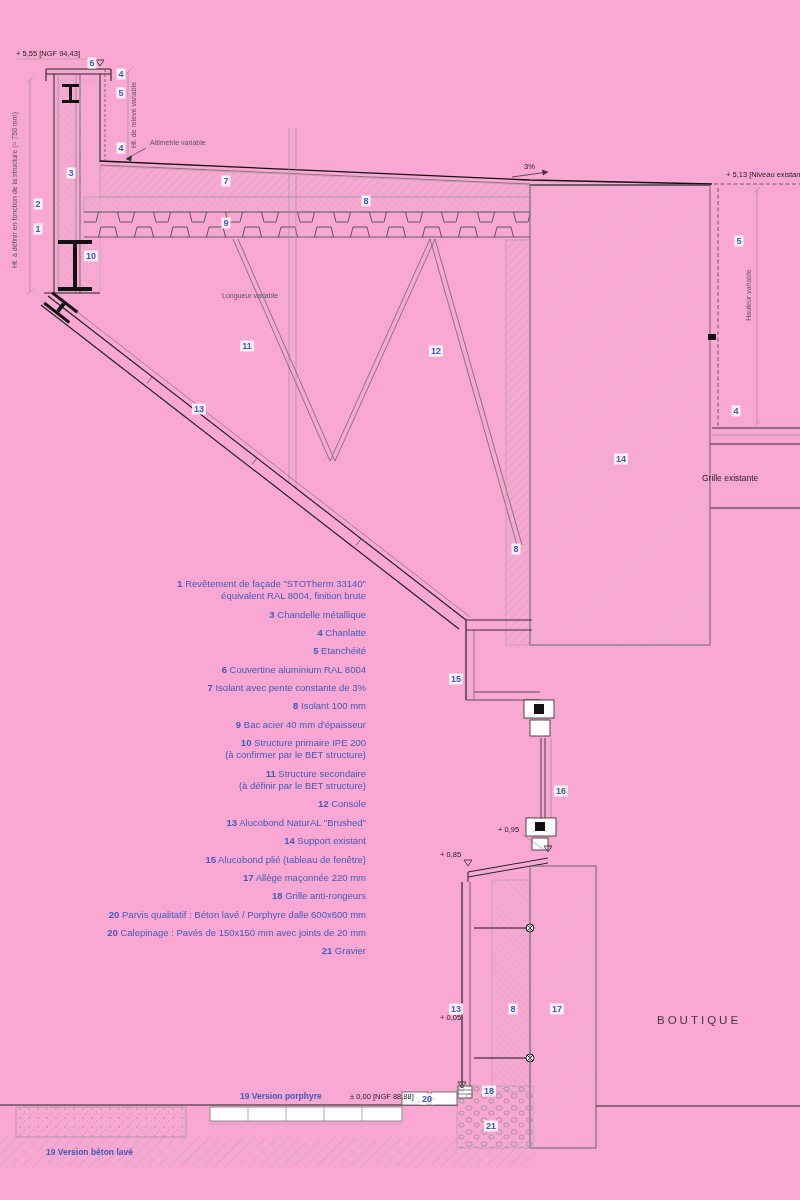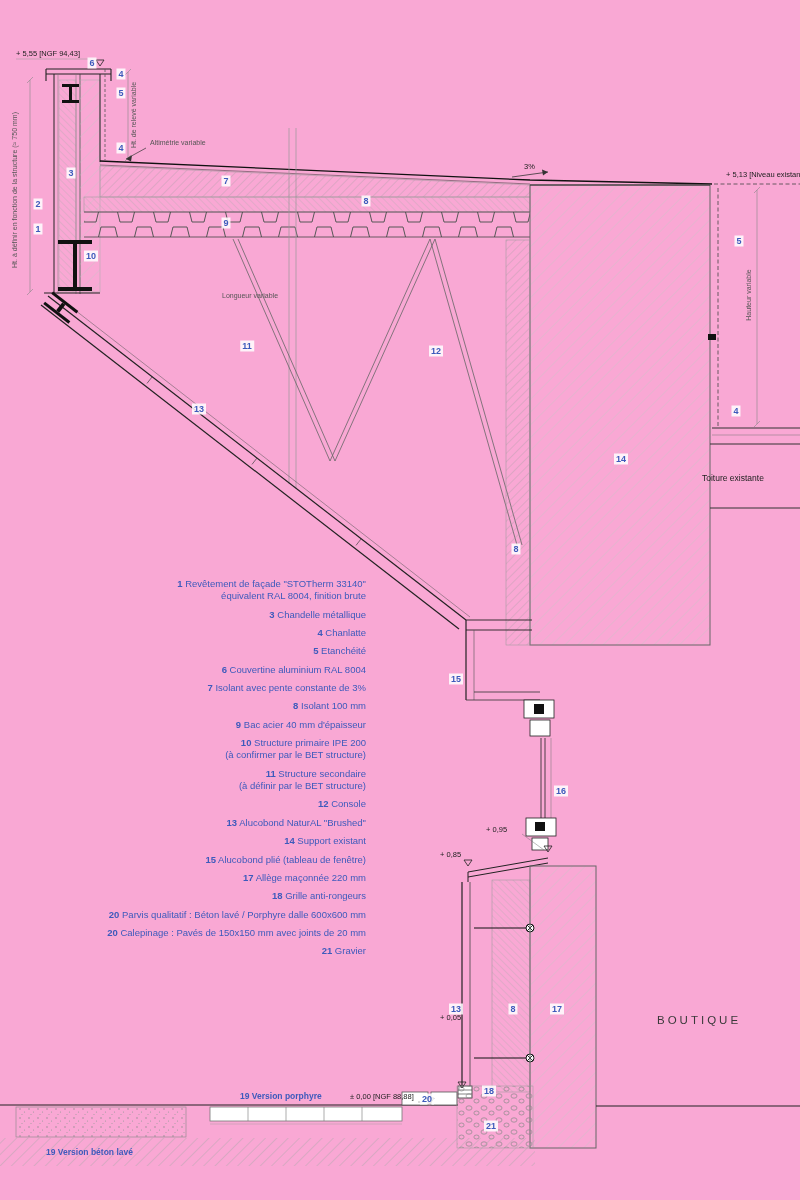--- a/index.html
+++ b/index.html
@@ -195,23 +195,23 @@
   </svg>
 
   <span class="lbl" style="left:16px;top:50px">+ 5,55 [NGF 94,43]</span>
   <span class="lbl" style="left:726px;top:171px">+ 5,13 [Niveau existant]</span>
   <span class="lbl dim" style="left:150px;top:139px">Altimétrie variable</span>
   <span class="lbl" style="left:524px;top:163px">3%</span>
   <span class="lbl dim" style="left:222px;top:292px">Longueur variable</span>
   <span class="lbl dim rot" style="left:14px;top:190px">Ht. à définir en fonction de la structure (≈ 750 mm)</span>
   <span class="lbl dim rot" style="left:133px;top:115px">Ht. de relevé variable</span>
   <span class="lbl dim rot" style="left:748px;top:295px">Hauteur variable</span>
-  <span class="lbl" style="left:702px;top:474px;font-size:8.5px">Toiture existante</span>
+  <span class="lbl" style="left:702px;top:474px;font-size:8.5px">Grille existante</span>
   <span class="lbl big" style="left:657px;top:1002px">BOUTIQUE</span>
-  <span class="lbl" style="left:486px;top:826px">+ 0,95</span>
+  <span class="lbl" style="left:498px;top:826px">+ 0,95</span>
   <span class="lbl" style="left:440px;top:851px">+ 0,85</span>
   <span class="lbl" style="left:440px;top:1014px">+ 0,05</span>
   <span class="lbl" style="left:350px;top:1093px">± 0,00 [NGF 88,88]</span>
   <span class="lbl blue" style="left:46px;top:1148px">19 Version béton lavé</span>
   <span class="lbl blue" style="left:240px;top:1092px">19 Version porphyre</span>
 
   <div>
       <span class="callout" style="left: 92px; top: 63px;">6</span>
       <span class="callout" style="left: 121px; top: 74px;">4</span>
       <span class="callout" style="left: 121px; top: 93px;">5</span>

